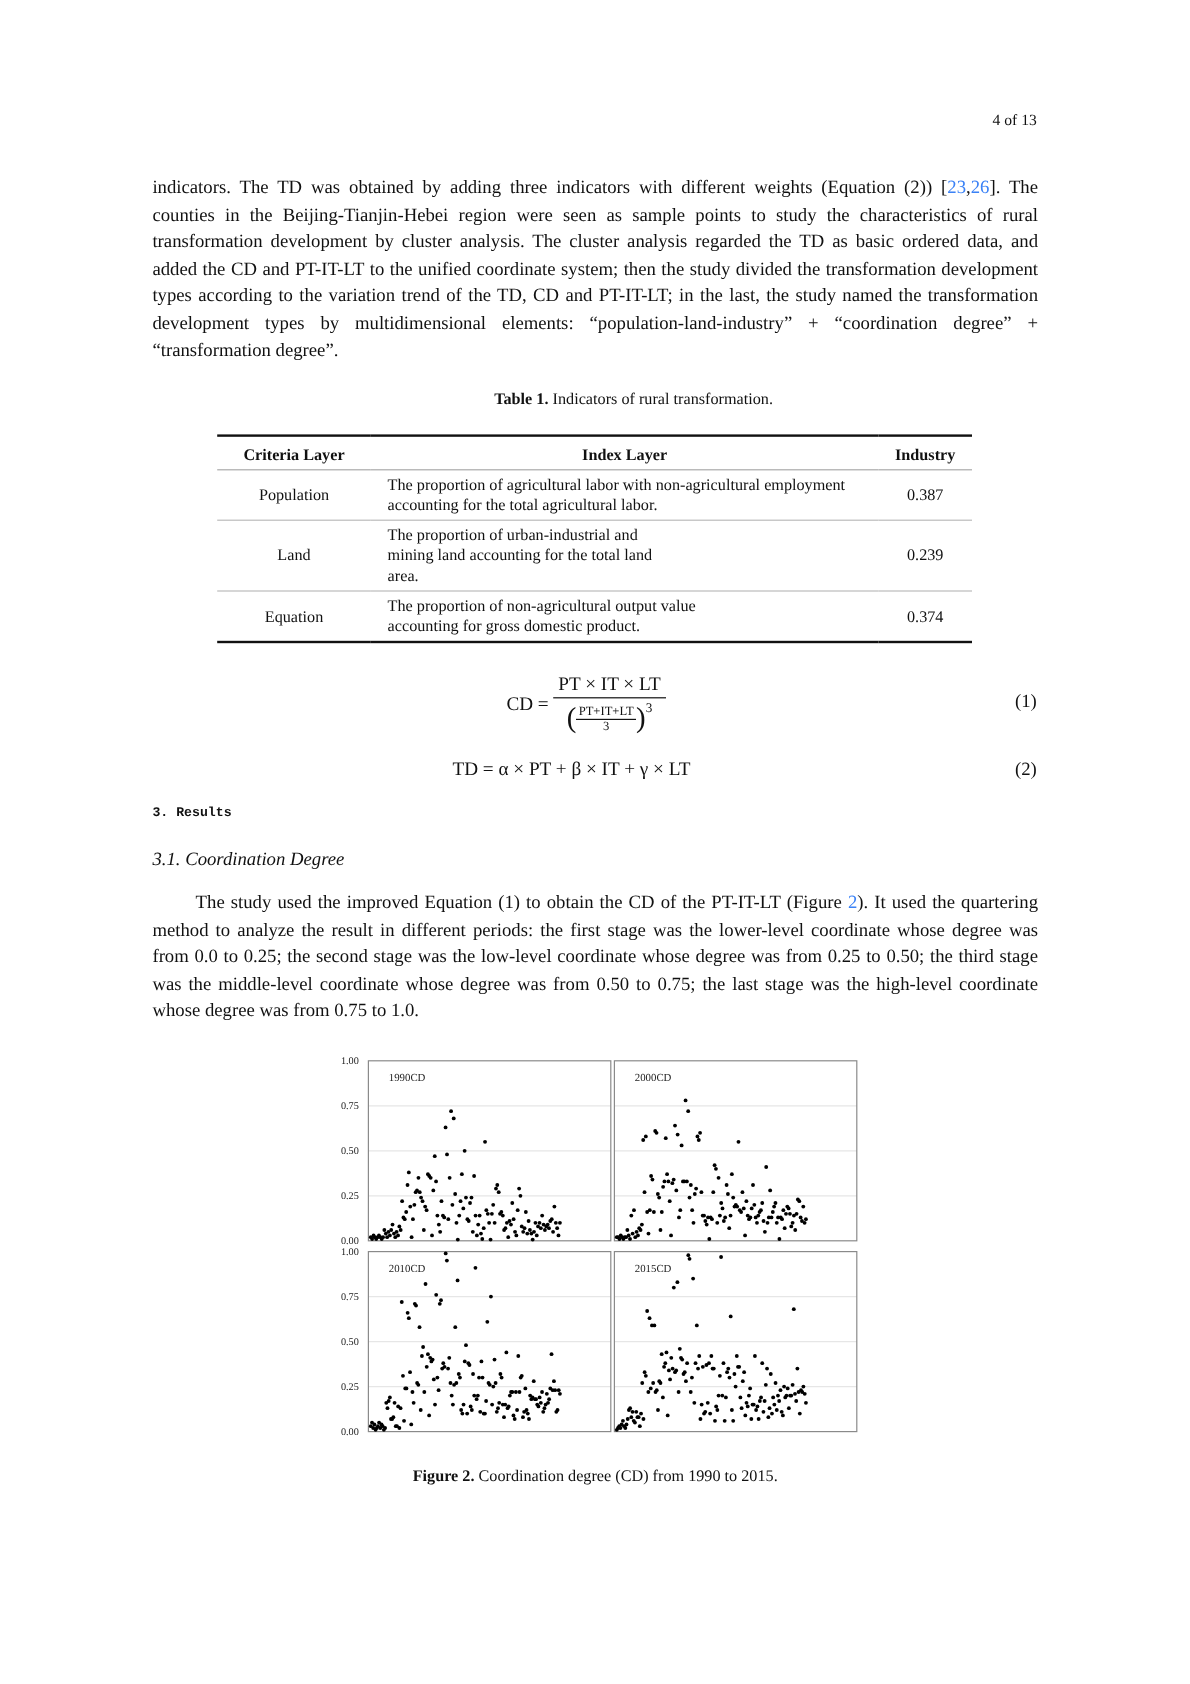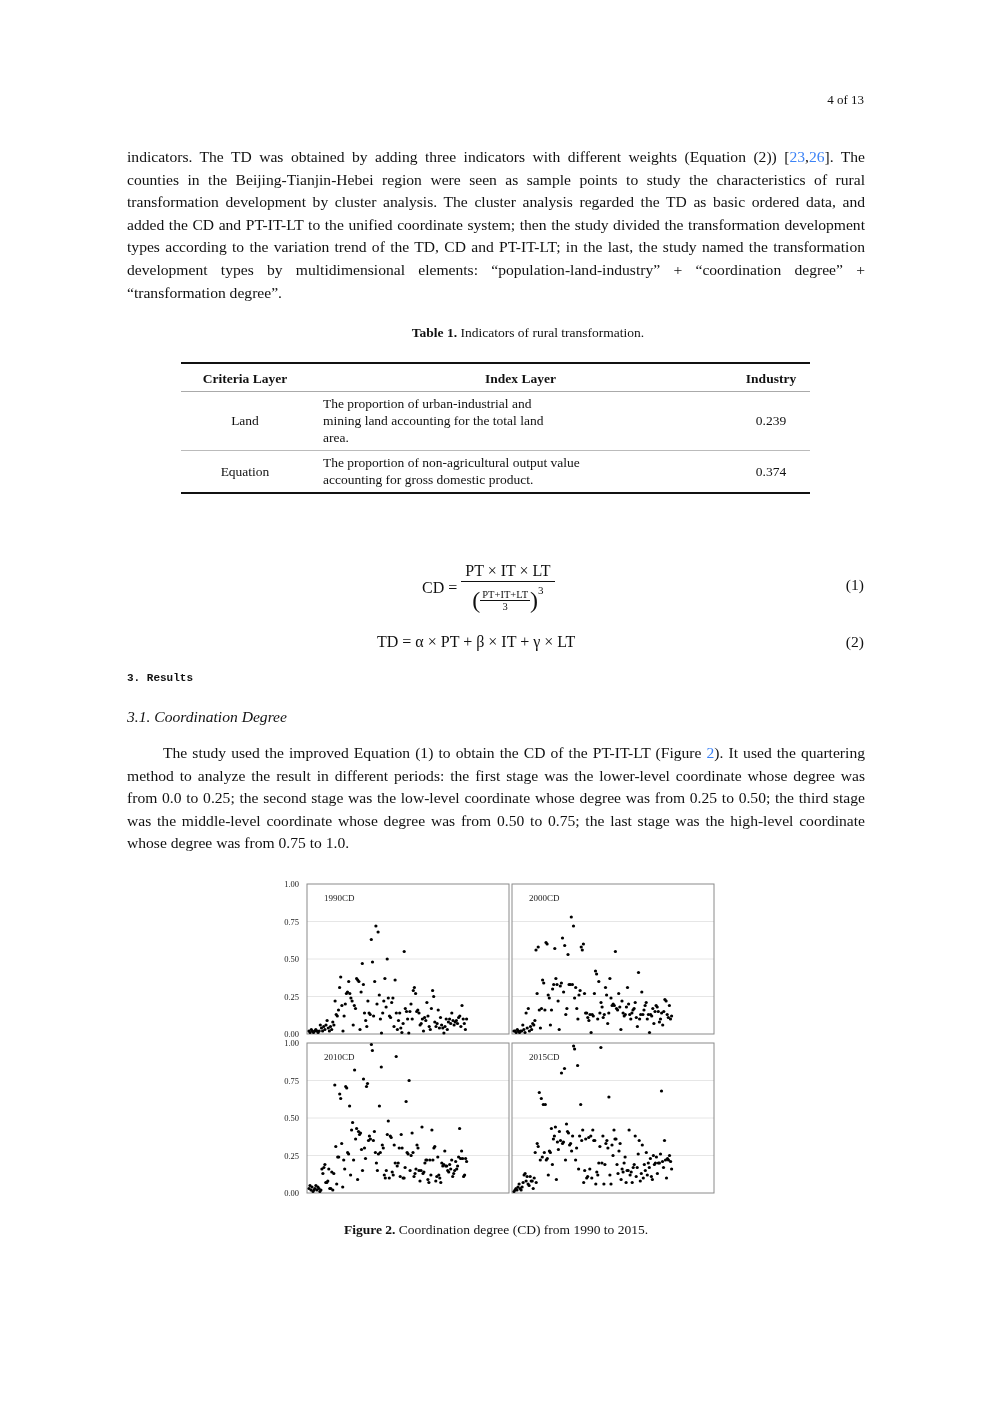--- a/index.html
+++ b/index.html
@@ -47,20 +47,25 @@
 
 <table>
   <thead>
     <tr>
       <th class="c1">Criteria Layer</th>
       <th>Index Layer</th>
       <th class="c3">Industry</th>
     </tr>
   </thead>
   <tbody>
+    <tr>
+      <td class="c1">Population</td>
+      <td class="c2">The proportion of agricultural labor with non-agricultural employment accounting for the total agricultural labor.</td>
+      <td class="c3">0.387</td>
+    </tr>
     <tr>
       <td class="c1">Land</td>
       <td class="c2" style="padding-right:180px">The proportion of urban-industrial and mining land accounting for the total land area.</td>
       <td class="c3">0.239</td>
     </tr>
     <tr>
       <td class="c1">Equation</td>
       <td class="c2" style="padding-right:150px">The proportion of non-agricultural output value accounting for gross domestic product.</td>
       <td class="c3">0.374</td>
     </tr>

